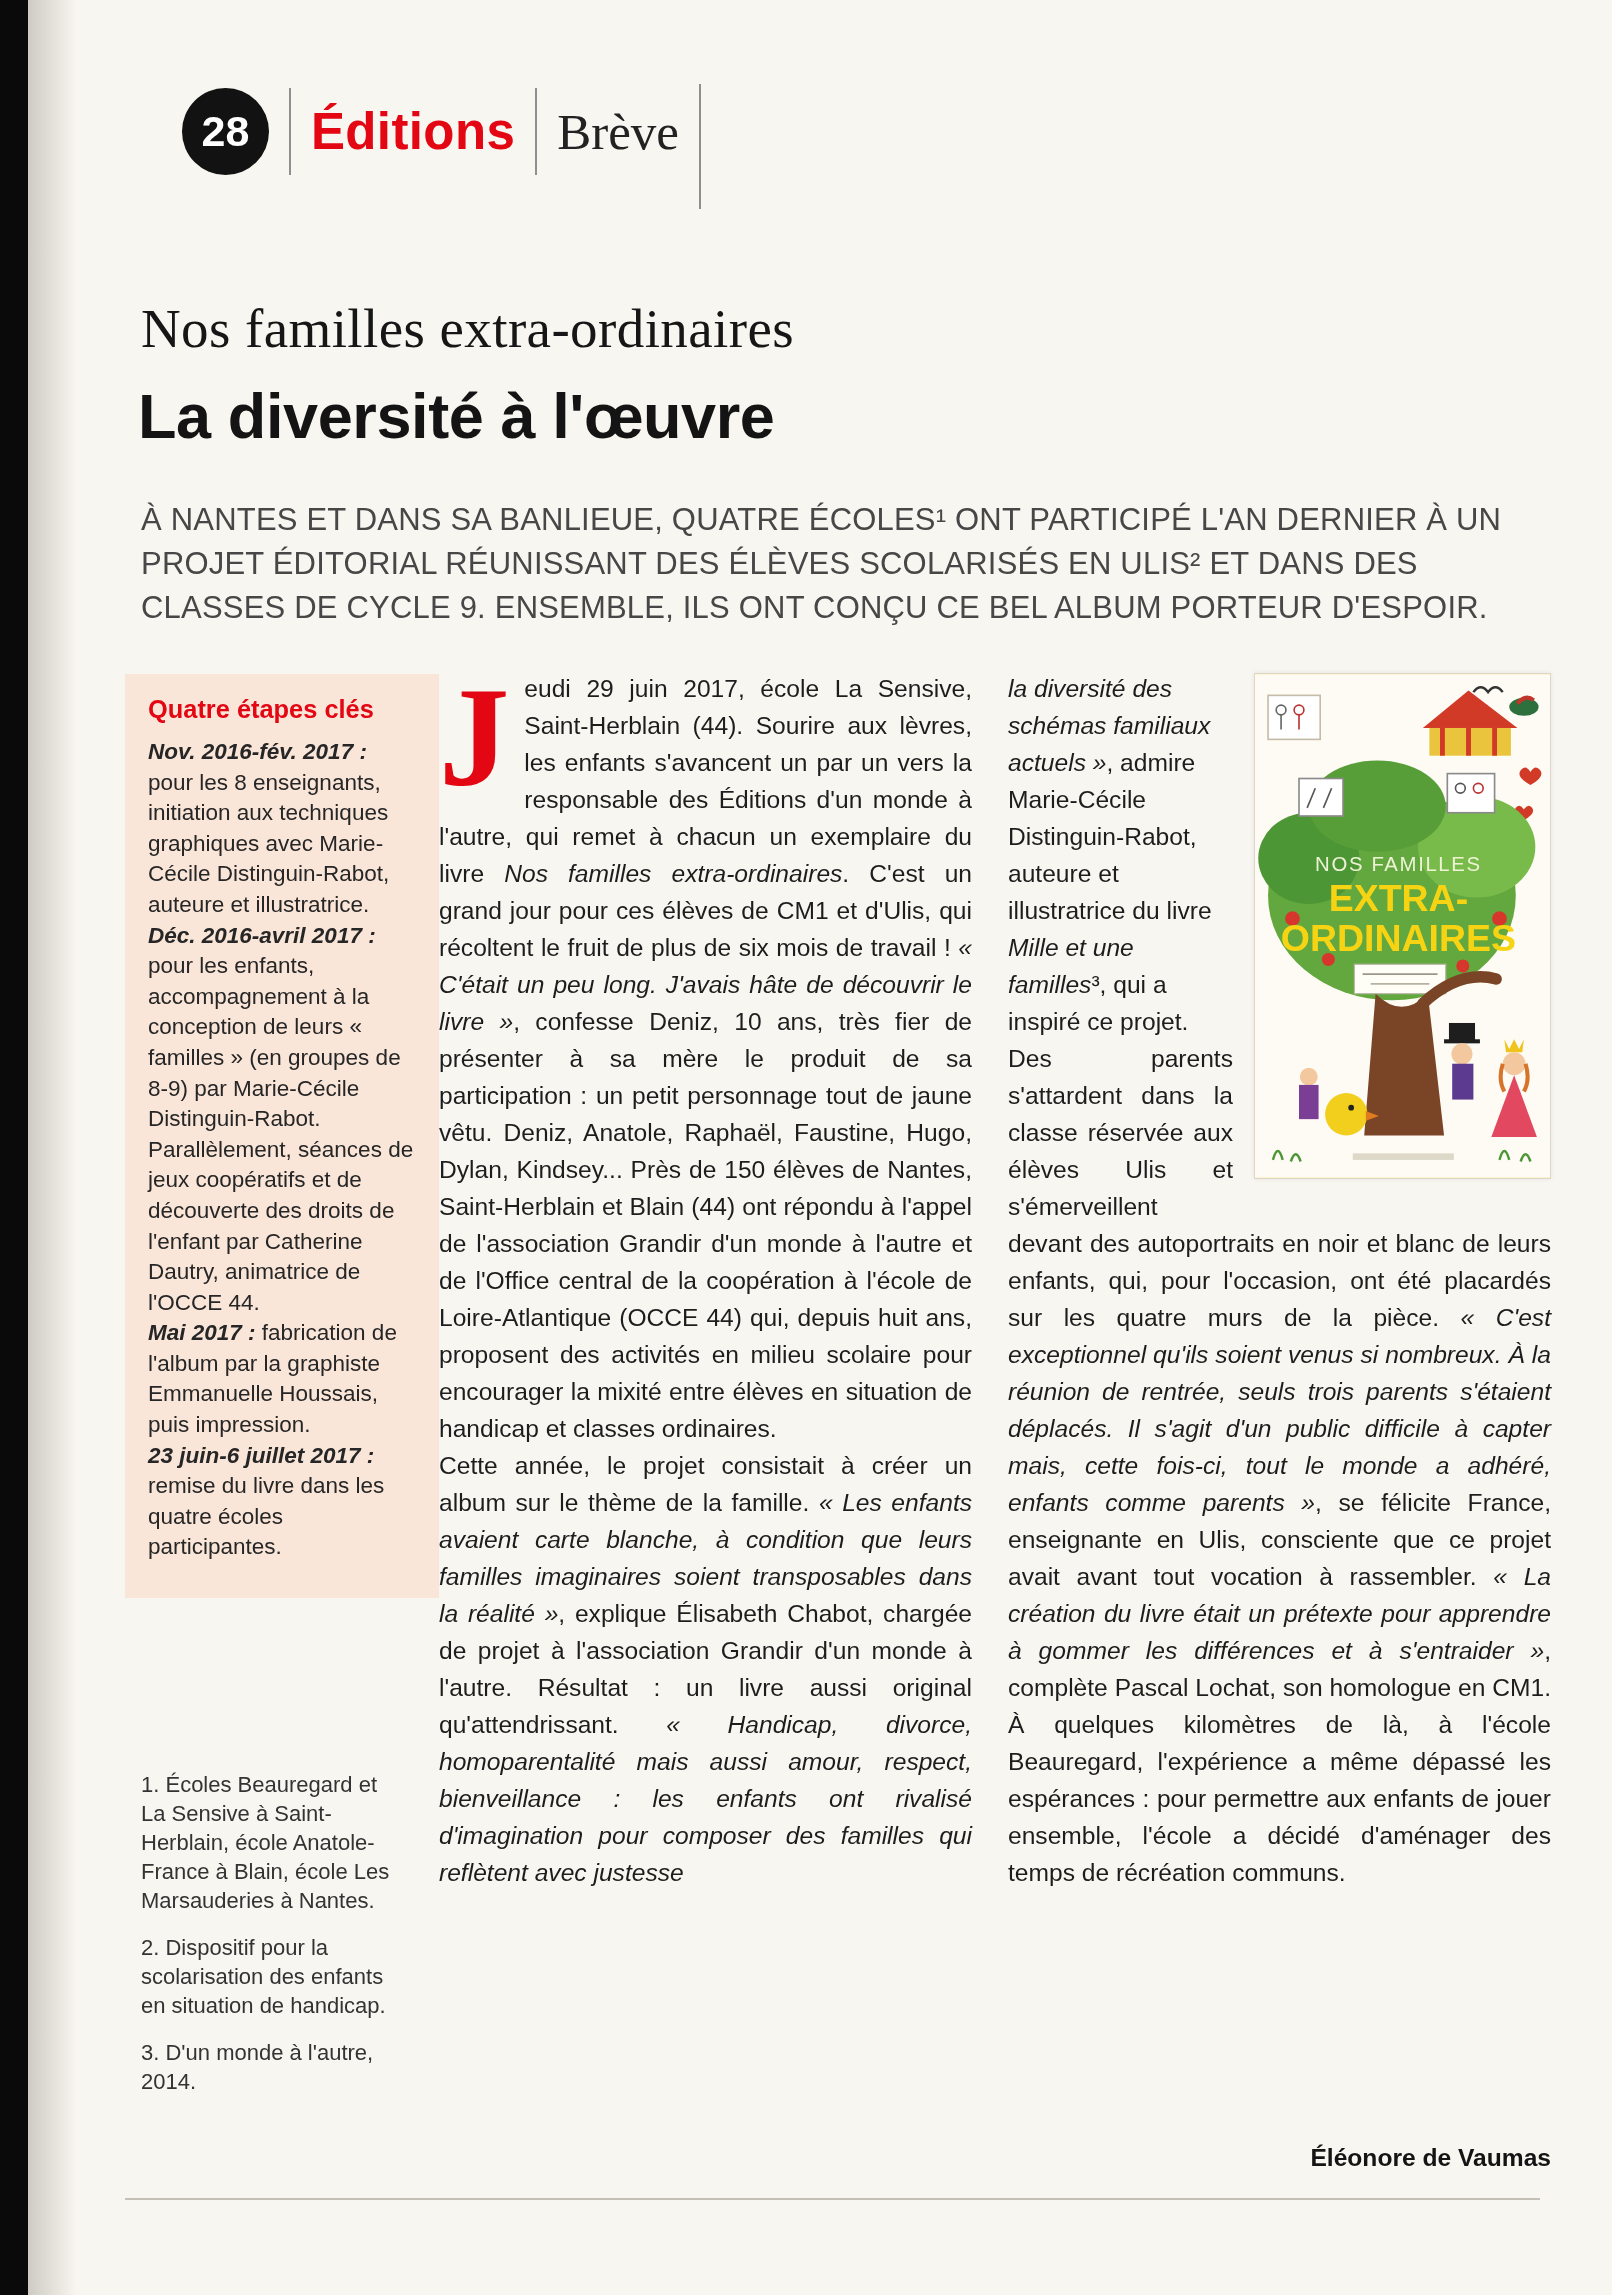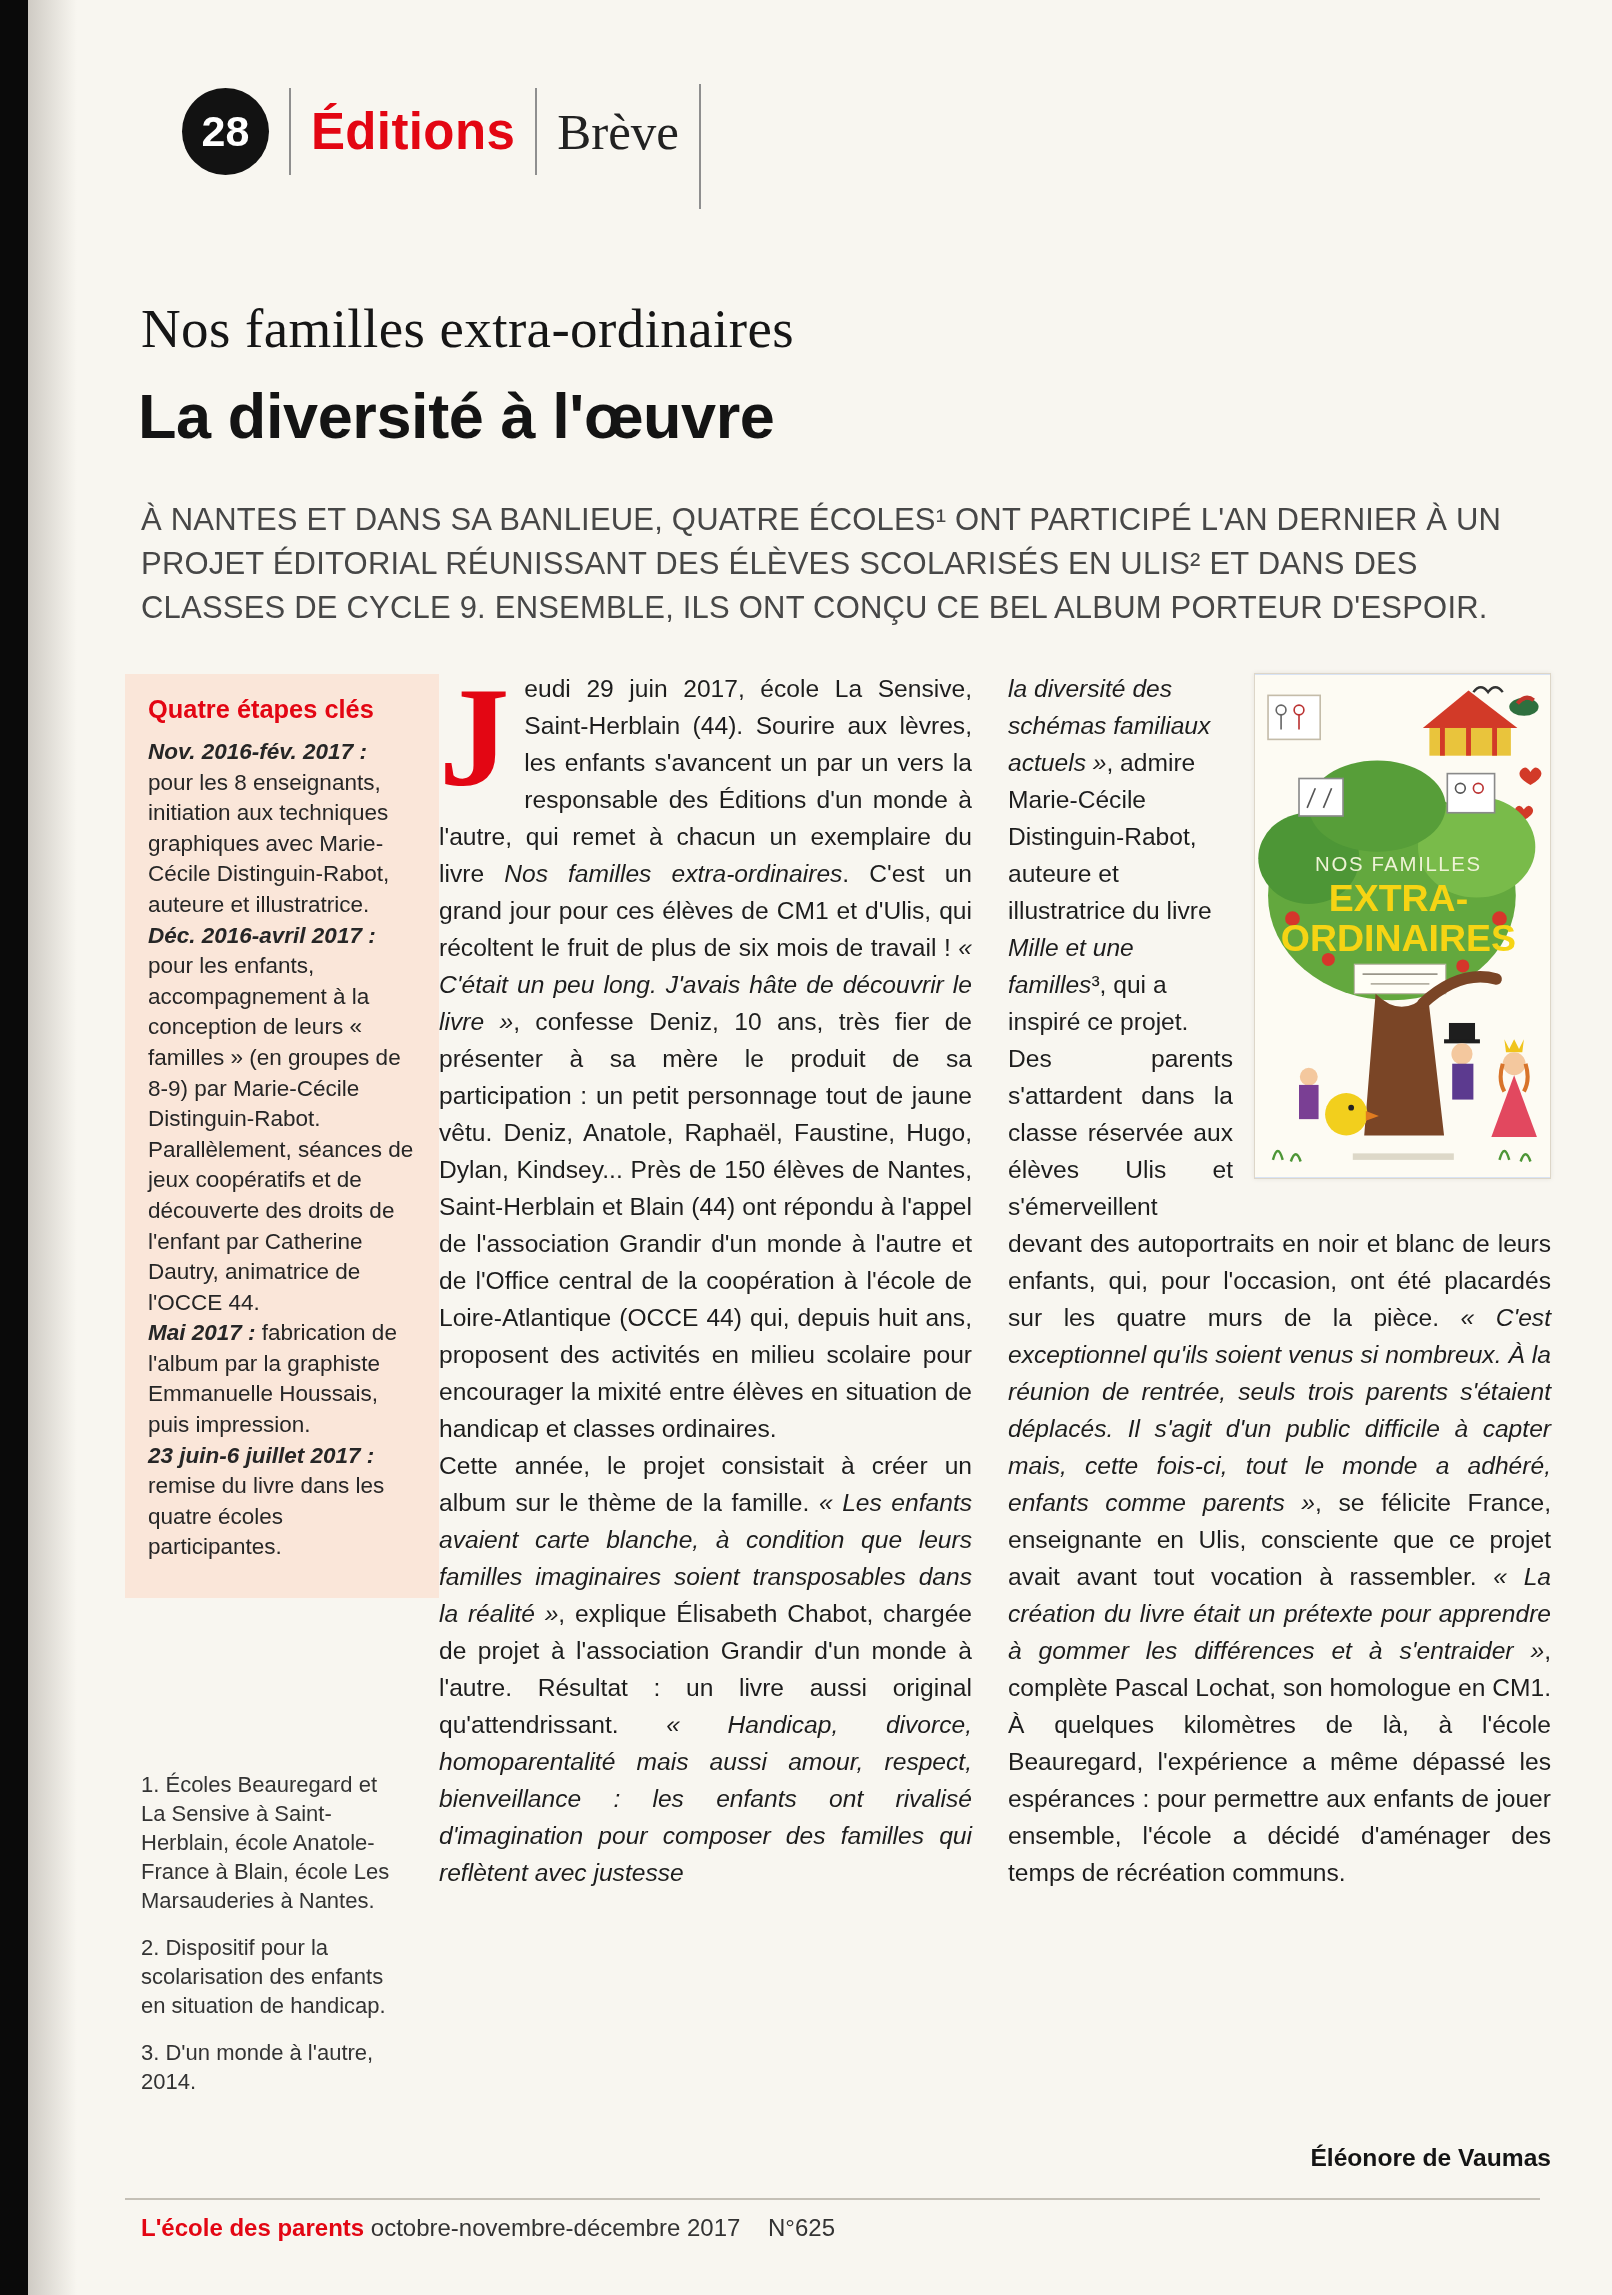--- a/index.html
+++ b/index.html
@@ -45,21 +45,21 @@
 
   
   .body-p { font-size:24.6px; line-height:37px; text-align:justify; color:#1d1d1d; hyphens:auto; }
   .it { font-style:italic; }
   .col2 { position:absolute; left:439px; top:670px; width:533px; }
   .dropcap { float:left; font-family:"Liberation Serif", serif; font-weight:700;
     color:#e30613; font-size:141px; line-height:120px; padding:6.6px 14.8px 0 0; }
   .col3 { position:absolute; left:1008px; top:670px; width:543px; height:1505px; }
   .col3 .intro { text-align:left; }
   .book-fig { float:right; width:297px; height:506px; margin:3.3px 0 19.7px 21px;
-    background:#3b82f6; border:0.8px solid #ddd6c8; box-shadow:0 0 4.9px rgba(0,0,0,.08);text-align:center; }
+    background:#fde047; border:0.8px solid #ddd6c8; box-shadow:0 0 4.9px rgba(0,0,0,.08);text-align:center; }
   .book-fig svg { display:block; width:100%; height:100%; }
   .subhead { clear:both; font-size:25.4px; font-weight:700; color:#141414; margin:23px 0 14.8px; }
   .byline { position:absolute; right:0; bottom:3.3px; font-size:24.6px; font-weight:700; color:#141414; }
 
   
   .footer-rule { position:absolute; left:125px; top:2198px; width:1415px; height:1.6px; background:#c4c0b6; }
   .footer { position:absolute; left:141px; top:2214px; font-size:24px; color:#333; }
   .footer .mag { font-weight:700; color:#e30613; }
   .footer .num { margin-left:21px; }
 </style>
@@ -201,19 +201,14 @@
         </g>
         <rect x="120" y="588" width="124" height="8" fill="#ddd8c8"></rect>
       </svg>
     </figure>
     <p class="body-p intro"><span class="it">la diversité des schémas familiaux actuels »</span><span>, admire Marie-Cécile Distinguin-Rabot, auteure et illustratrice du livre </span><span class="it">Mille et une familles</span><span>³, qui a inspiré ce projet.</span></p>
     <p class="body-p"><span>Des parents s'attardent dans la classe réservée aux élèves Ulis et s'émerveillent devant des autoportraits en noir et blanc de leurs enfants, qui, pour l'occasion, ont été placardés sur les quatre murs de la pièce. </span><span class="it">« C'est exceptionnel qu'ils soient venus si nombreux. À la réunion de rentrée, seuls trois parents s'étaient déplacés. Il s'agit d'un public difficile à capter mais, cette fois-ci, tout le monde a adhéré, enfants comme parents »</span><span>, se félicite France, enseignante en Ulis, consciente que ce projet avait avant tout vocation à rassembler. </span><span class="it">« La création du livre était un prétexte pour apprendre à gommer les différences et à s'entraider »</span><span>, complète Pascal Lochat, son homologue en CM1. À quelques kilomètres de là, à l'école Beauregard, l'expérience a même dépassé les espérances : pour permettre aux enfants de jouer ensemble, l'école a décidé d'aménager des temps de récréation communs.</span></p>
     <div class="byline">Éléonore de Vaumas</div>
   </div>
 
   <div class="footer-rule"></div>
-  <p class="footer">
-    <span class="mag">L'école des parents</span>
-    <span>octobre-novembre-décembre 2017</span>
-    <span class="num">N°625</span>
-  </p>
 </div>
 
 
 </body></html>

